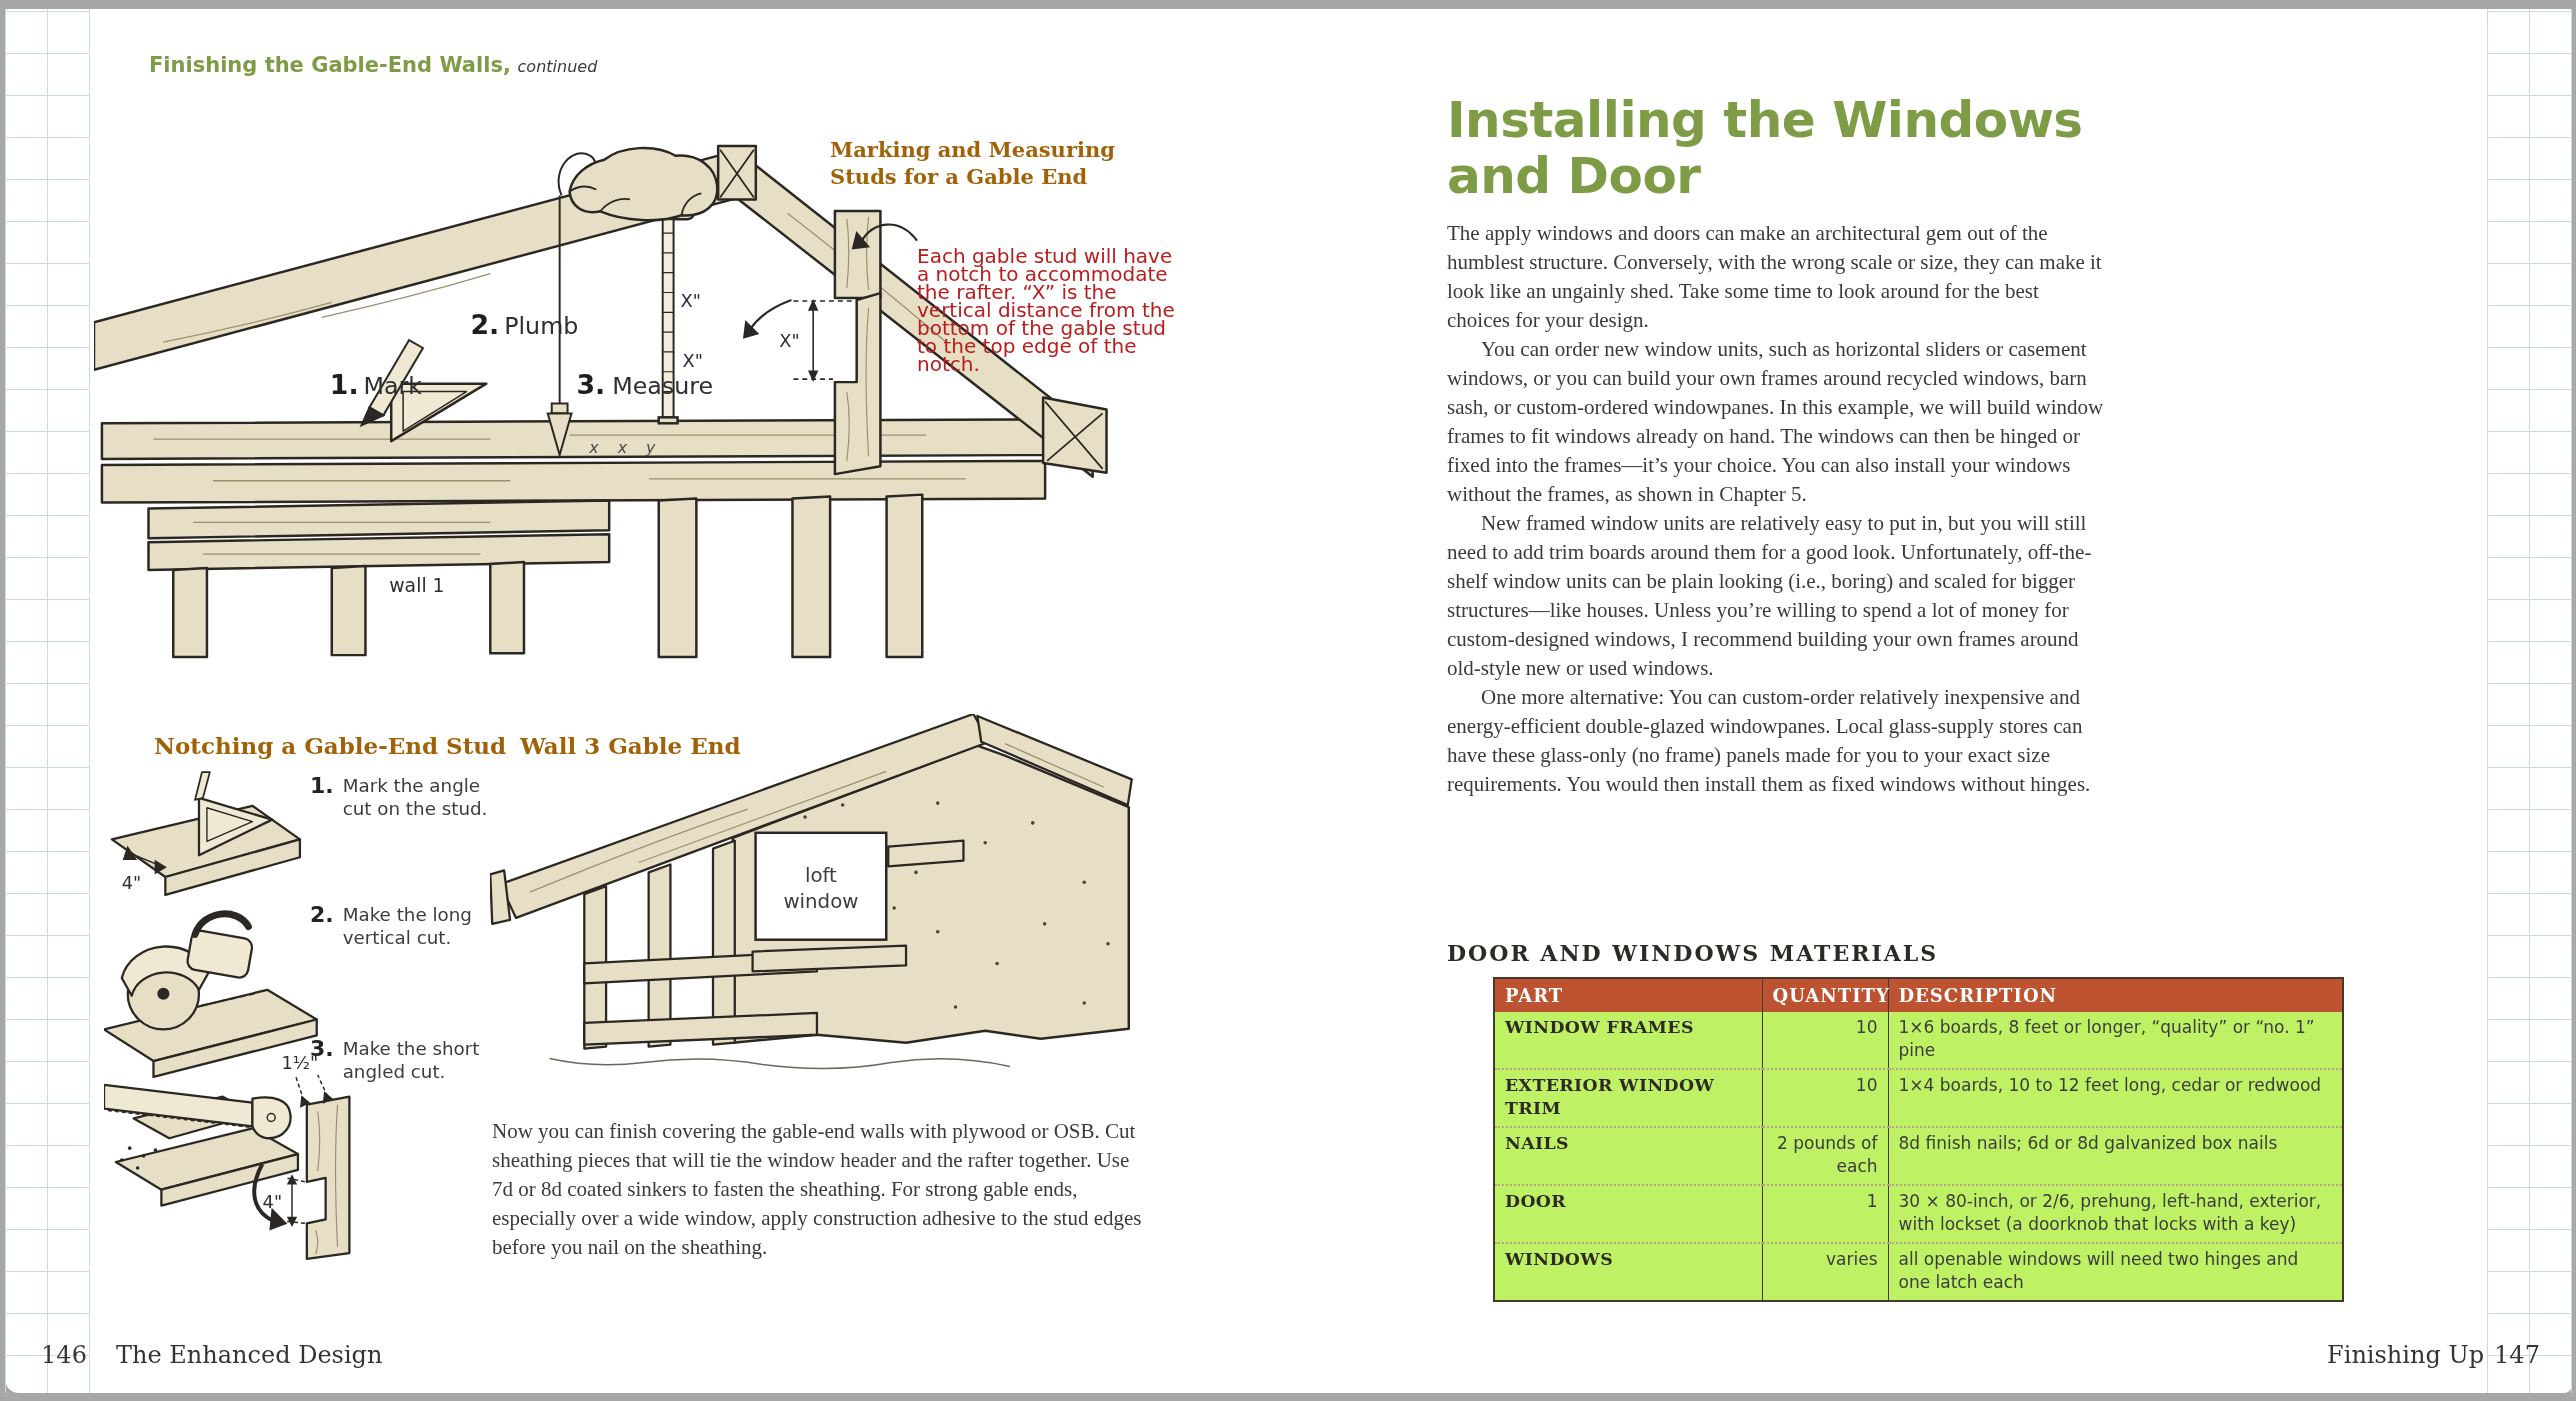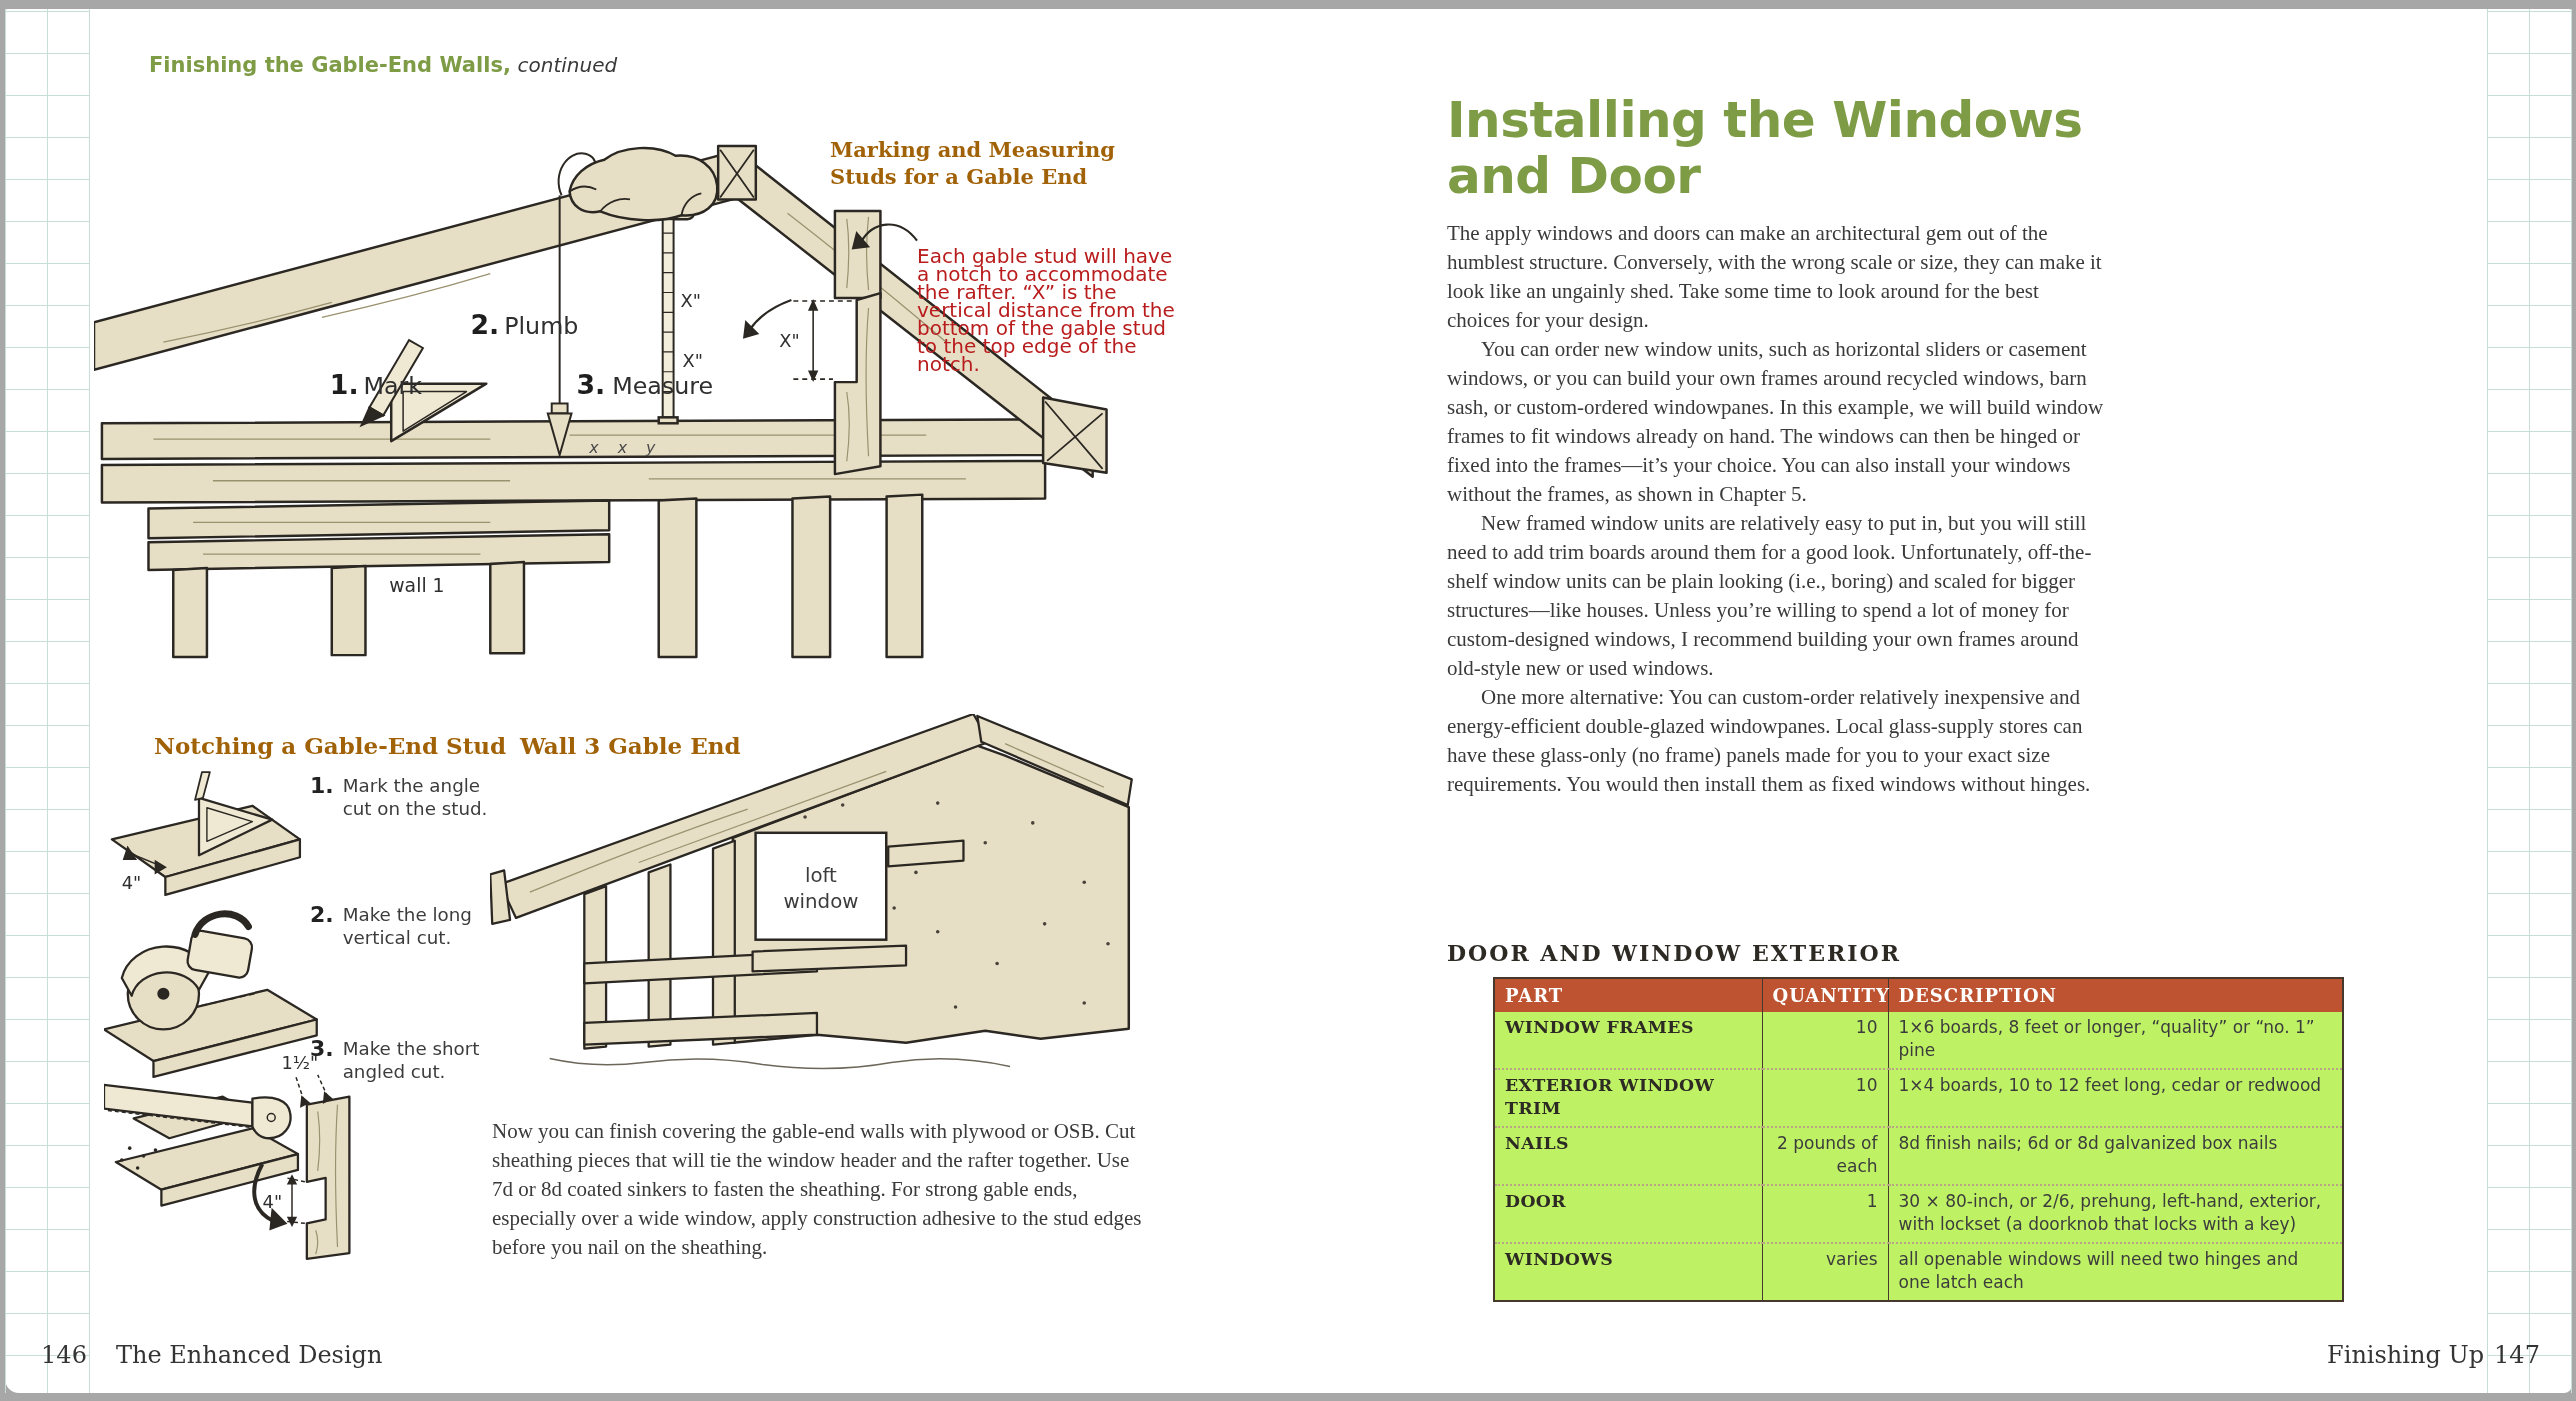--- a/index.html
+++ b/index.html
@@ -11,21 +11,21 @@
   .grid-band{position:absolute;top:0;bottom:0;width:85px;
     background-image:linear-gradient(to right,#c7ddd7 1.5px,transparent 1.5px),
                      linear-gradient(to bottom,#c7ddd7 1.5px,transparent 1.5px);
     background-size:42px 42px;background-position:0 2px;}
   .grid-band.left{left:0;}
   .grid-band.right{right:0;}
 
   
   .page-header{left:144px;top:44px;font-family:"DejaVu Sans",sans-serif;font-size:21px;}
   .page-header .green{color:#7e9b45;font-weight:bold;}
-  .page-header .cont{color:#3a3a3a;font-style:italic;font-weight:normal;font-size:20px;}
+  .page-header .cont{color:#3a3a3a;font-style:italic;font-weight:normal;font-size:16px;}
   .slab-head{font-family:"DejaVu Serif",serif;font-weight:bold;color:#a16207;
              font-size:21px;line-height:27px;}
   .caption{left:912px;top:238px;width:262px;font-family:"DejaVu Sans",sans-serif;
            font-size:20px;line-height:18px;color:#b91c1c;}
   .step{left:305px;width:183px;display:flex;gap:9px;align-items:flex-start;}
   .step-num{font-family:"DejaVu Sans",sans-serif;font-weight:bold;font-size:22px;color:#222;line-height:23px;}
   .step-txt{font-family:"DejaVu Sans",sans-serif;font-size:18.3px;line-height:23px;color:#3c3c3c;}
   .body-serif{font-family:"Liberation Serif",serif;font-size:21px;line-height:29px;color:#3a3a3a;}
   .footer-text{font-family:"DejaVu Serif",serif;font-size:24px;color:#343434;}
 
@@ -312,21 +312,21 @@
       <div>and Door</div>
     </div>
 
     <div class="abs rp-body body-serif">
       <p>The apply windows and doors can make an architectural gem out of the humblest structure. Conversely, with the wrong scale or size, they can make it look like an ungainly shed. Take some time to look around for the best choices for your design.</p>
       <p class="ind">You can order new window units, such as horizontal sliders or casement windows, or you can build your own frames around recycled windows, barn sash, or custom-ordered windowpanes. In this example, we will build window frames to fit windows already on hand. The windows can then be hinged or fixed into the frames—it’s your choice. You can also install your windows without the frames, as shown in Chapter 5.</p>
       <p class="ind">New framed window units are relatively easy to put in, but you will still need to add trim boards around them for a good look. Unfortunately, off-the-shelf window units can be plain looking (i.e., boring) and scaled for bigger structures—like houses. Unless you’re willing to spend a lot of money for custom-designed windows, I recommend building your own frames around old-style new or used windows.</p>
       <p class="ind">One more alternative: You can custom-order relatively inexpensive and energy-efficient double-glazed windowpanes. Local glass-supply stores can have these glass-only (no frame) panels made for you to your exact size requirements. You would then install them as fixed windows without hinges.</p>
     </div>
 
-    <div class="abs tbl-head">DOOR AND WINDOW EXTERIOR</div>
+    <div class="abs tbl-head">DOOR AND WINDOWS MATERIALS</div>
 
     <table class="materials">
       <colgroup>
           <col class="c-part">
           <col class="c-qty">
           <col class="c-desc">
         </colgroup>
       <thead>
         <tr>
           <th>PART</th>

